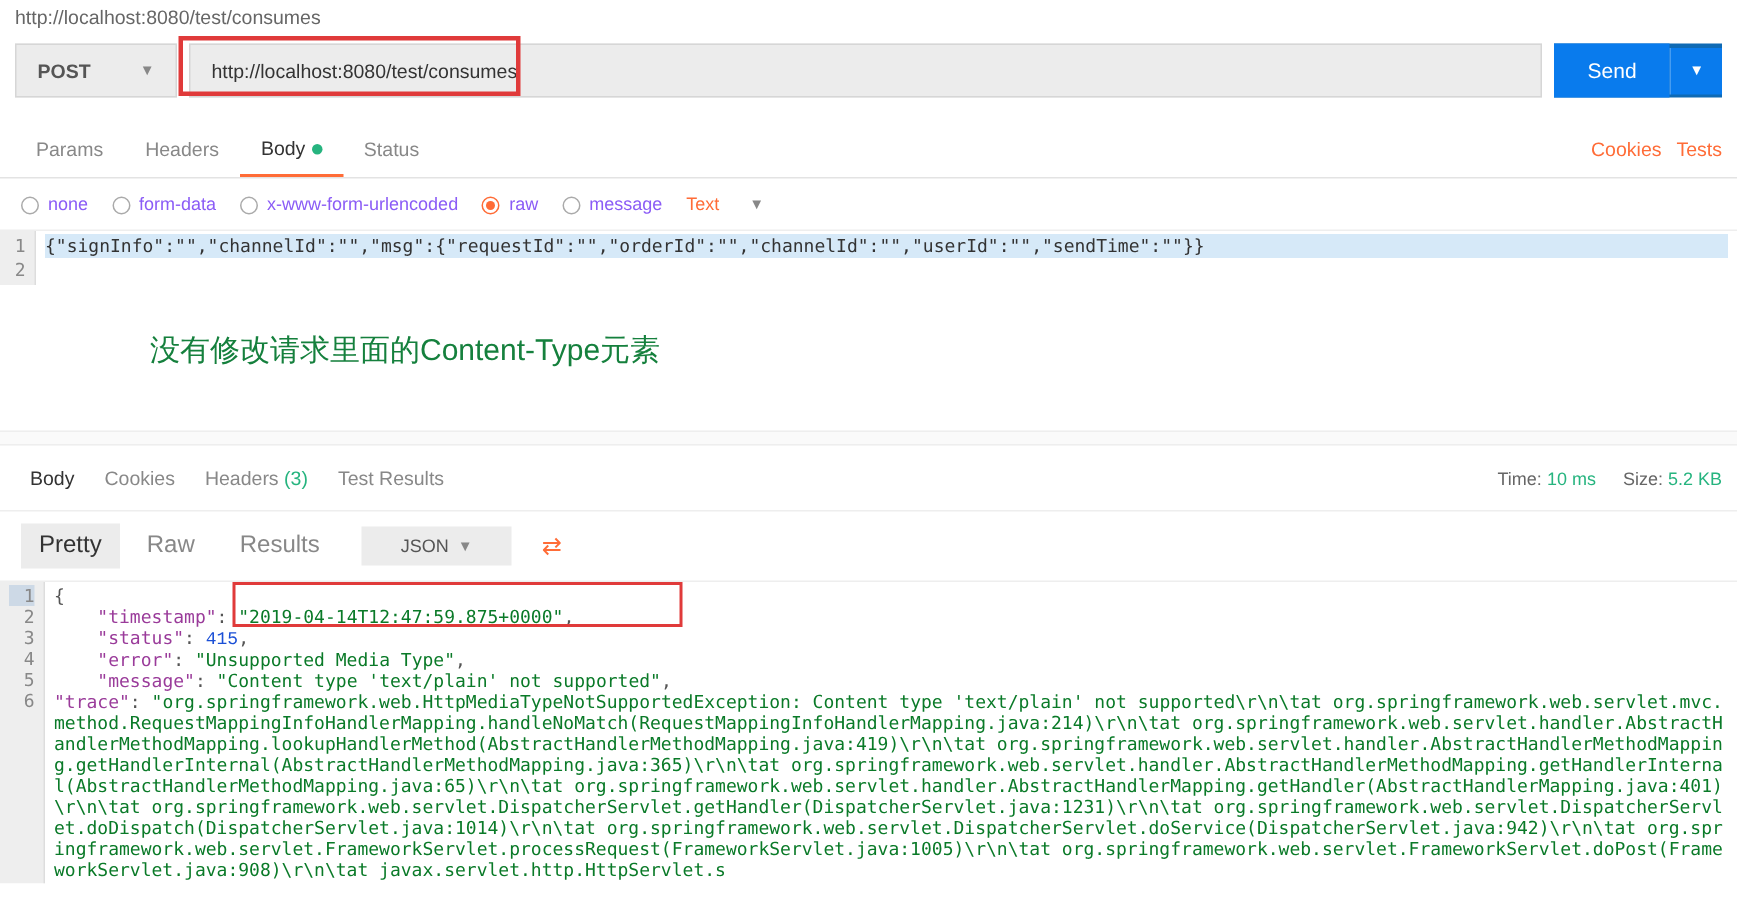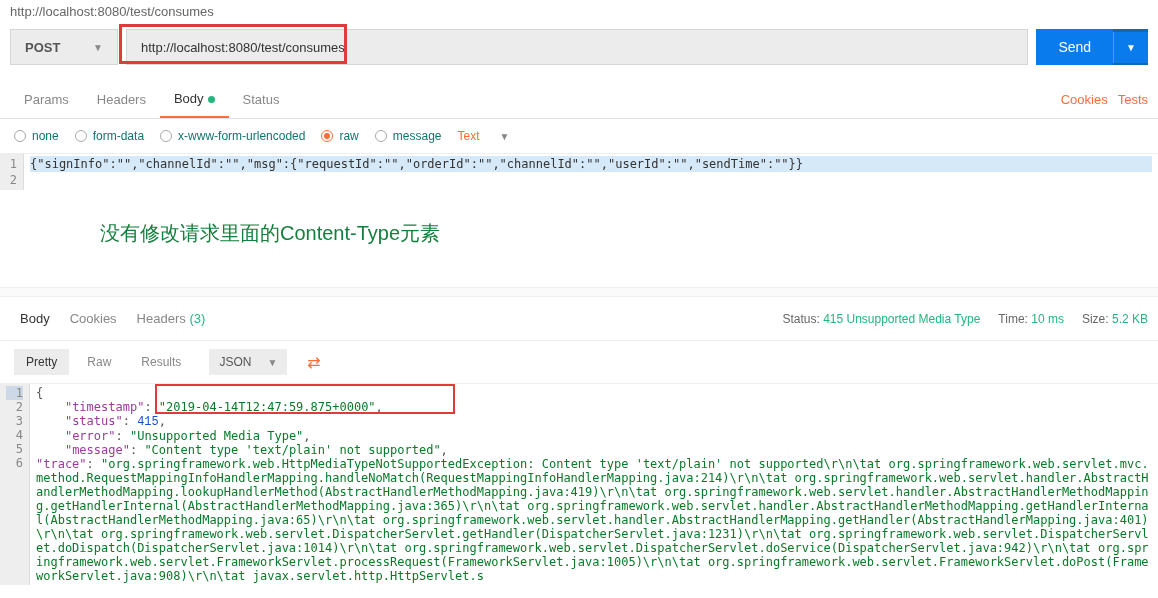--- a/index.html
+++ b/index.html
@@ -14,43 +14,43 @@
 .send-btn { display: flex; align-items: center; background: #0f6ab4; }
 .send-main { background: #097bed; color: #fff; font-weight: 400; font-size: 14px; padding: 10px 22px; border: none; cursor: pointer; }
 .send-drop { background: #097bed; color: #fff; padding: 10px 12px; border: none; border-left: 1px solid rgba(255,255,255,.25); cursor: pointer; font-size: 10px; }
 .tabs { display: flex; align-items: center; padding: 0 10px; border-bottom: 1px solid #e3e3e3; margin-top: 10px; }
 .tab { padding: 10px 14px; color: #888; font-size: 13px; cursor: pointer; }
 .tab.active { color: #333; border-bottom: 2px solid #ff6c37; }
 .dot-green { display:inline-block; width:7px; height:7px; border-radius:50%; background:#26b47f; margin-left:4px; vertical-align:middle; }
 .tabs-right { margin-left: auto; display: flex; gap: 10px; }
 .link-orange { color: #ff6c37; font-size: 13px; cursor: pointer; }
 .body-type-row { display: flex; align-items: center; gap: 16px; padding: 10px 14px; border-bottom: 1px solid #eee; }
-.radio { display: flex; align-items: center; gap: 6px; color: #0f766e; font-size: 12px; cursor: pointer; }
+.radio { display: flex; align-items: flex-end; gap: 6px; color: #8b5cf6; font-size: 12px; cursor: pointer; }
 .radio-circle { width: 12px; height: 12px; border: 1px solid #aaa; border-radius: 50%; display:inline-block; position:relative; }
 .radio.sel .radio-circle { border-color: #ff6c37; }
 .radio.sel .radio-circle::after { content:""; position:absolute; inset:2px; border-radius:50%; background:#ff6c37; }
 .text-drop { color: #ff6c37; font-size: 12px; display:flex; align-items:center; gap:20px; cursor:pointer; }
 .editor { display: flex; font-family: Consolas, Menlo, monospace; font-size: 12px; }
 .gutter { background: #eee; color: #888; text-align: right; padding: 2px 6px; min-width: 24px; border-right:1px solid #ddd; }
 .gutter div { line-height: 16px; }
 .code-area { flex: 1; padding: 2px 6px; }
 .code-area .ln { line-height: 16px; white-space: pre; }
 .ln.hl { background: #d6e9f8; }
 .annotation { color: #15803d; font-size: 20px; padding: 30px 100px; }
 .divider { height: 10px; background: #fafafa; border-top:1px solid #eee; border-bottom:1px solid #eee; margin-top:10px; }
 .resp-tabs { display:flex; align-items:center; padding:6px 10px; }
 .rtab { padding:8px 10px; color:#888; font-size:13px; cursor:pointer; }
 .rtab.active { color:#333; }
 .count-green { color:#26b47f; }
 .resp-meta { margin-left:auto; display:flex; gap:18px; font-size:12px; color:#666; }
 .resp-meta .val { color:#26b47f; }
 .view-bar { display:flex; align-items:center; gap:6px; padding:8px 14px; border-top:1px solid #eee; border-bottom:1px solid #eee; }
-.vbtn { padding:6px 12px; font-size:12px; color:#888; cursor:pointer; border-radius:0; }
+.vbtn { padding:6px 12px; font-size:16px; color:#888; cursor:pointer; border-radius:0; }
 .vbtn.active { background:#ececec; color:#333; }
-.fmt-drop { display:flex; align-items:center; gap:16px; padding:6px 10px; background:#ececec; font-size:12px; color:#555; cursor:pointer; margin-left:10px; }
+.fmt-drop { display:flex; align-items:center; gap:6px; padding:6px 26px; background:#ececec; font-size:12px; color:#555; cursor:pointer; margin-left:10px; }
 .wrap-icon { margin-left:14px; color:#ff6c37; font-size:16px; cursor:pointer; }
 .json-view { display:flex; font-family:Consolas,Menlo,monospace; font-size:12px; }
 .json-code { flex:1; padding:2px 6px; overflow:hidden; }
 .json-code .jl { line-height:14px; white-space:pre; }
 .jk { color:#9a3b9a; }
 .js { color:#0a7a28; }
 .jn { color:#1a4fd6;font-family:Liberation Mono, monospace; }
 .jt { color:#555; }
 .err-box { position:relative; }
 .err-frame { position:absolute; border:2px solid #e03a3a; left:125px; top:0px; width:300px; height:30px; pointer-events:none; }
@@ -128,22 +128,22 @@
 </div>
 
 <div class="annotation">没有修改请求里面的Content-Type元素</div>
 
 <div class="divider"></div>
 
 <div class="resp-tabs">
   <div class="rtab active">Body</div>
   <div class="rtab">Cookies</div>
   <div class="rtab"><span>Headers</span> <span class="count-green">(3)</span></div>
+  <div class="rtab">Test Results</div>
   <div class="resp-meta">
-    <span><span>Status:</span> <span class="val">415 Unsupported Media Type</span></span>
     <span><span>Time:</span> <span class="val">10 ms</span></span>
     <span><span>Size:</span> <span class="val">5.2 KB</span></span>
   </div>
 </div>
 
 <div class="view-bar">
   <div class="vbtn active">Pretty</div>
   <div class="vbtn">Raw</div>
   <div class="vbtn">Results</div>
   <div class="fmt-drop">

